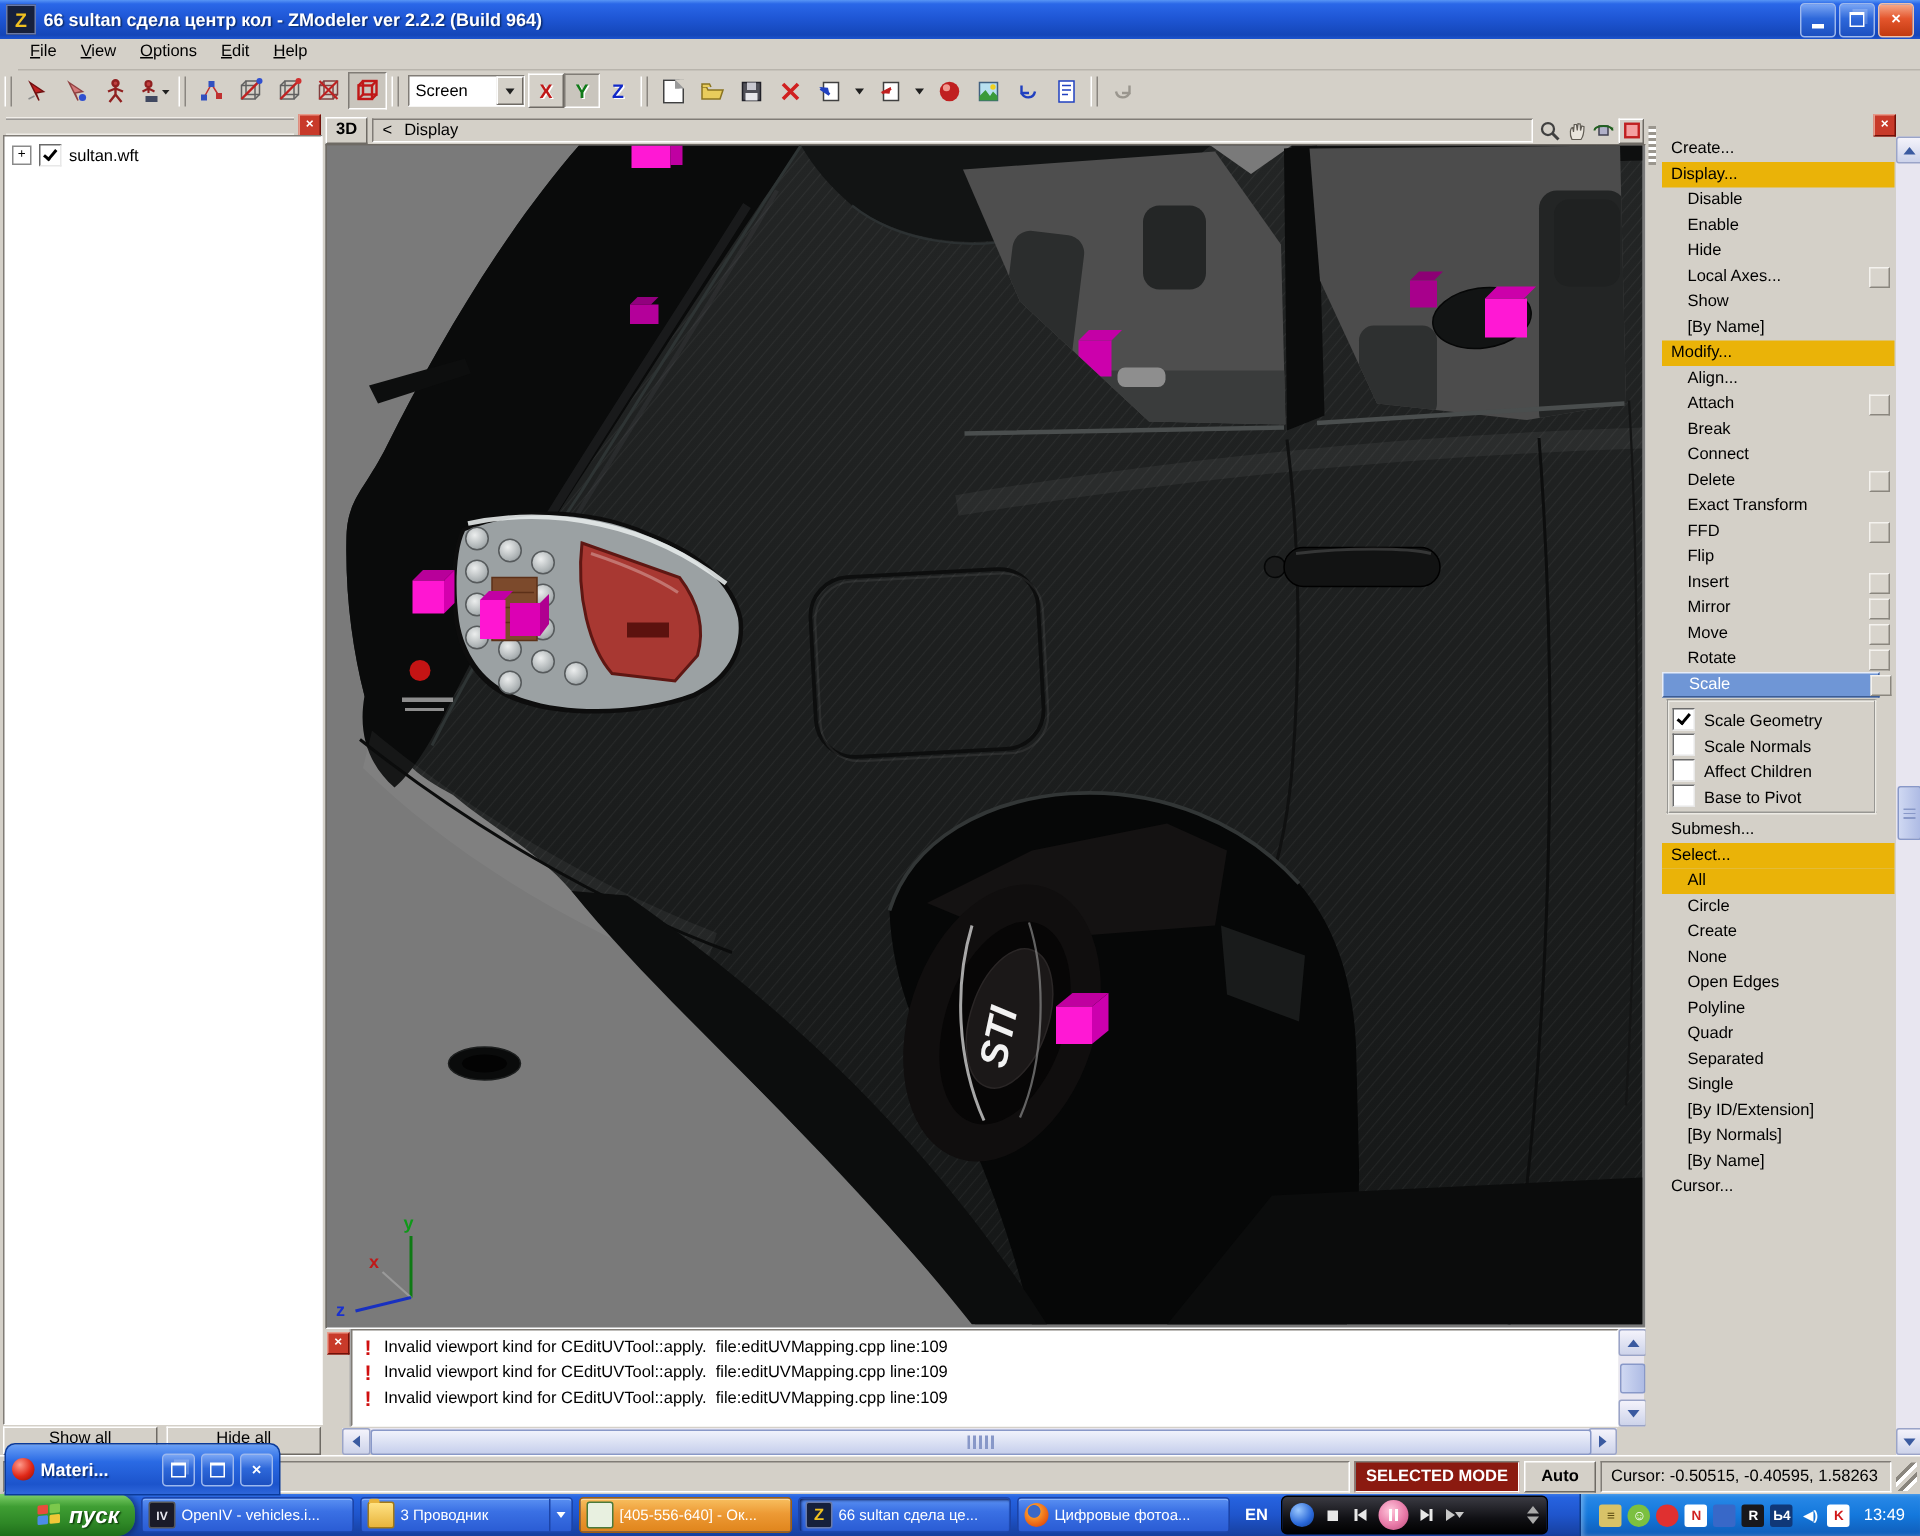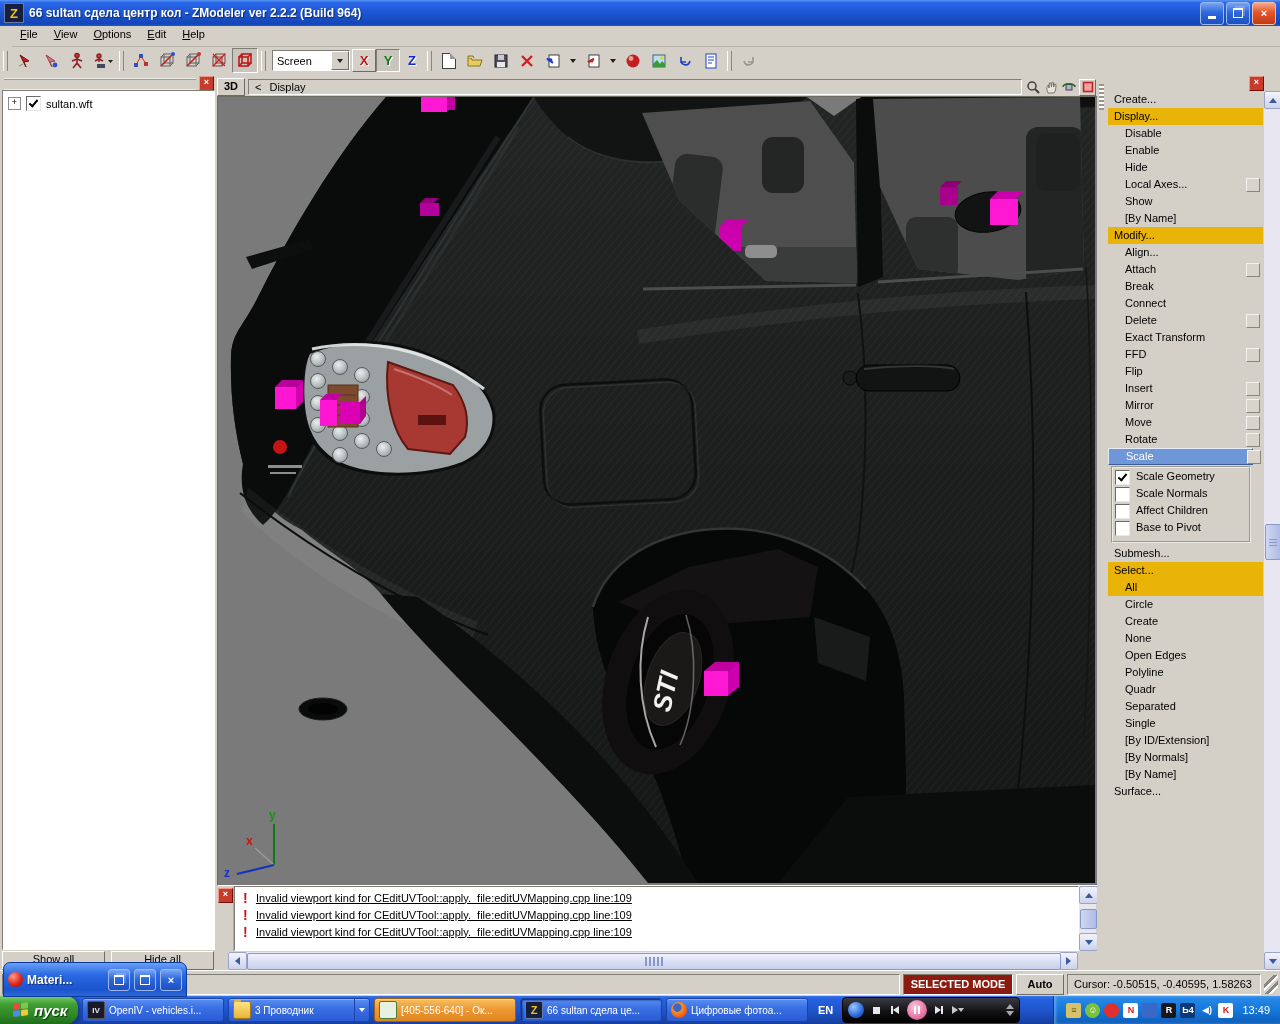--- a/index.html
+++ b/index.html
@@ -70,21 +70,21 @@
   .vp-tool{width:15px;height:15px;display:flex;align-items:center;justify-content:center;}
   #vp-canvas{position:absolute;left:0;top:18px;width:879px;height:788px;border:1px solid;
     border-color:#6e6a64 #fff #fff #6e6a64;background:#7a7a7a;}
   
   #log{position:absolute;left:217px;top:812px;width:879px;height:65px;display:flex;}
   #log-grip{width:16px;background:#d4d0c8;border-right:1px solid #aaa;position:relative;}
   #log-grip .redx{position:absolute;left:1px;top:2px;}
   #log-body{flex:1;background:#fff;border:1px solid;border-color:#807c76 #fff #fff #807c76;overflow:hidden;padding:2px 0;}
   .log-row{display:flex;align-items:center;height:17px;gap:7px;padding-left:8px;}
   .log-bang{color:#d01010;font-weight:bold;font-size:14px;width:6px;}
-  .log-text{white-space:pre;text-decoration:underline;}
+  .log-text{white-space:pre;}
   .vsb{width:17px;background:#e8e6f0;display:flex;flex-direction:column;justify-content:space-between;}
   .sb-btn{width:17px;height:16px;background:linear-gradient(180deg,#f4f3fb,#cdd3ea);border:1px solid #9aa4c8;
     border-radius:2px;display:flex;align-items:center;justify-content:center;}
   .tri-up{width:0;height:0;border-left:4px solid transparent;border-right:4px solid transparent;border-bottom:5px solid #3a5aa0;}
   .tri-down{width:0;height:0;border-left:4px solid transparent;border-right:4px solid transparent;border-top:5px solid #3a5aa0;}
   .tri-left{width:0;height:0;border-top:4px solid transparent;border-bottom:4px solid transparent;border-right:5px solid #3a5aa0;}
   .tri-right{width:0;height:0;border-top:4px solid transparent;border-bottom:4px solid transparent;border-left:5px solid #3a5aa0;}
   .sb-thumb{width:15px;margin:1px;background:linear-gradient(90deg,#cfd8f2,#aebbe4);border:1px solid #8898c8;border-radius:2px;}
   
   #hsb{position:absolute;left:228px;top:878px;width:850px;height:17px;display:flex;background:#e8e6f0;}
@@ -110,21 +110,21 @@
   #rp-menu{position:absolute;left:0;top:15px;width:155px;}
   .rp-row{position:relative;height:17px;line-height:17px;padding-left:6px;white-space:nowrap;}
   .rp-row.sub{padding-left:17px;}
   .rp-row.hl{background:#eab308;}
   .rp-row.active{background:#6f96d6;color:#fff;border:1px solid;border-color:#e6ecf8 #3c5c94 #3c5c94 #e6ecf8;
     height:15px;line-height:15px;margin-right:10px;}
   .rp-cb{position:absolute;right:3px;top:2px;width:12px;height:12px;background:#d8d4cc;
     border:1px solid;border-color:#f4f2ee #8a867e #8a867e #f4f2ee;}
   .rp-row.active .rp-cb{right:-9px;top:1px;}
   #rp-scalebox{margin:1px 12px 2px 3px;border:2px groove #eceae4;padding:2px 0 3px 2px;}
-  .sg-row{display:flex;align-items:flex-start;gap:6px;height:17px;}
+  .sg-row{display:flex;align-items:flex-end;gap:6px;height:17px;}
   
   #statusbar{position:absolute;left:0;top:970px;width:1280px;height:26px;background:#d4d0c8;
     border-top:1px solid #fff;display:flex;align-items:center;gap:3px;padding-top:1px;box-sizing:border-box;}
   .st-pan{height:19px;border:1px solid;border-color:#807c76 #fff #fff #807c76;display:flex;align-items:center;padding:0 6px;text-align:center;}
   #st-main{flex:1;margin-left:2px;}
   #st-mode{width:96px;background:#8b1a10;color:#fff;font-weight:bold;justify-content:center;}
   #st-auto{width:34px;border-color:#fff #6e6a64 #6e6a64 #fff;font-weight:bold;justify-content:center;}
   #st-cursor{width:180px;}
   #st-grip{width:14px;height:19px;margin-right:2px;
     background:
@@ -136,21 +136,21 @@
     background:linear-gradient(180deg,#6aa0f6 0%,#2a6ae4 35%,#1c54cc 80%,#2e66da 100%);
     display:flex;align-items:center;padding:12px 4px;box-sizing:border-box;gap:4px;}
   #matwin .sphere{width:15px;height:15px;border-radius:50%;
     background:radial-gradient(circle at 35% 30%,#ff9a8a,#e02818 55%,#8a0c04);}
   #matwin .mtitle{color:#fff;font-weight:bold;font-size:12px;flex:1;text-shadow:1px 1px 1px #0a2a6a;}
   #matwin .capbtn{width:20px;height:20px;}
   
   #taskbar{position:absolute;left:0;top:996px;width:1280px;height:28px;
     background:linear-gradient(180deg,#3a77e8 0%,#2663e0 8%,#1f55cc 50%,#163f9e 100%);
     display:flex;align-items:center;}
-  #startbtn{width:78px;height:28px;border-radius:0 12px 12px 0;display:flex;align-items:center;gap:5px;padding-left:13px;
+  #startbtn{width:90px;height:28px;border-radius:0 12px 12px 0;display:flex;align-items:center;gap:5px;padding-left:25px;
     box-sizing:border-box;background:linear-gradient(180deg,#7ed06a 0%,#3f9e33 30%,#2e8726 70%,#1f6e1a 100%);
     box-shadow:2px 0 4px rgba(0,0,0,.4);}
   #startbtn .slabel{color:#fff;font-weight:bold;font-style:italic;font-size:15px;text-shadow:1px 1px 1px #0c3a08;}
   .winflag{width:16px;height:15px;display:grid;grid-template-columns:7px 7px;grid-template-rows:6px 6px;gap:1px;transform:skewY(-6deg);}
   .winflag i{border-radius:1px;}
   .task{height:24px;width:142px;margin-left:4px;border-radius:3px;display:flex;align-items:center;gap:4px;
     padding:0 4px;box-sizing:border-box;color:#fff;
     background:linear-gradient(180deg,#5a90f2 0%,#3a70e4 40%,#2a5cd4 100%);
     border:1px solid #1c44a8;box-shadow:inset 0 1px 0 #8ab2f8;overflow:hidden;}
   .task .tlabel{white-space:nowrap;overflow:hidden;font-size:10px;}
@@ -714,21 +714,21 @@
           <div class="rp-row sub"><span class="rp-label">Create</span></div>
           <div class="rp-row sub"><span class="rp-label">None</span></div>
           <div class="rp-row sub"><span class="rp-label">Open Edges</span></div>
           <div class="rp-row sub"><span class="rp-label">Polyline</span></div>
           <div class="rp-row sub"><span class="rp-label">Quadr</span></div>
           <div class="rp-row sub"><span class="rp-label">Separated</span></div>
           <div class="rp-row sub"><span class="rp-label">Single</span></div>
           <div class="rp-row sub"><span class="rp-label">[By ID/Extension]</span></div>
           <div class="rp-row sub"><span class="rp-label">[By Normals]</span></div>
           <div class="rp-row sub"><span class="rp-label">[By Name]</span></div>
-          <div class="rp-row head"><span class="rp-label">Surface...</span></div>
+          <div class="rp-row head"><span class="rp-label">Cursor...</span></div>
         </div>
       <div id="rp-scroll">
         <div class="sb-btn up">
             <span class="tri-up"></span>
           </div>
         <div class="sb-thumb">
             <span class="thumbgrip"></span>
           </div>
         <div class="sb-btn down">
             <span class="tri-down"></span>

